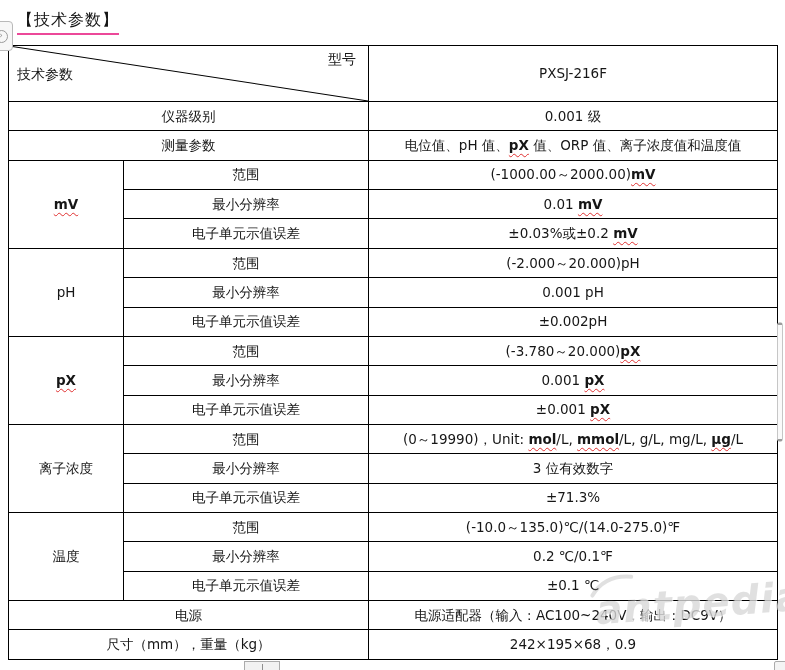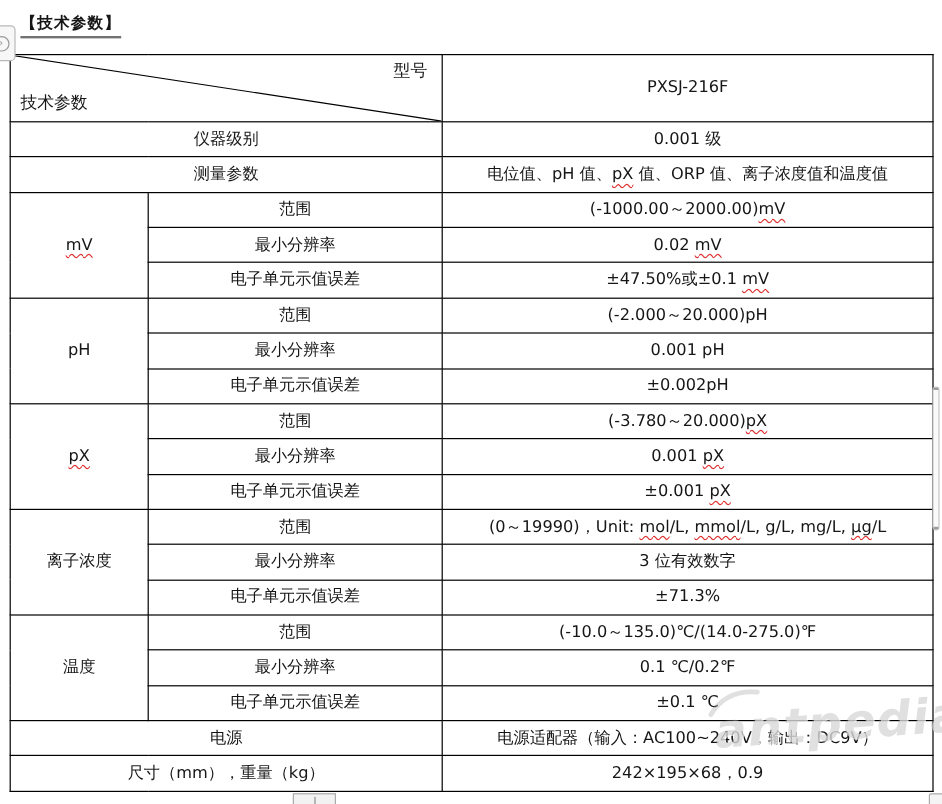--- a/index.html
+++ b/index.html
@@ -6,22 +6,22 @@
   body{
     width:785px;height:670px;background:#ffffff;
     font-family:"DejaVu Sans",sans-serif;color:#161616;
     position:relative;overflow:hidden;
   }
   #screen{position:absolute;inset:0;overflow:hidden;}
 
   
   .doc-title{
     position:absolute;left:17px;top:10px;
-    font-size:13px;font-weight:bold;letter-spacing:1px;
-    border-bottom:2px solid #737373;padding-bottom:2px;
+    font-size:16px;font-weight:normal;letter-spacing:1px;
+    border-bottom:2px solid #ec4899;padding-bottom:2px;
   }
 
   
   table.spec{
     position:absolute;left:8px;top:45px;
     width:769px;height:615px;
     border-collapse:collapse;table-layout:fixed;
     background:#fff;
   }
   table.spec td{
@@ -30,33 +30,34 @@
     font-size:13.5px;line-height:1.25;
     padding:0 4px;overflow:hidden;white-space:nowrap;
   }
   tr.header-row{height:56px;}
   td.diag-cell{position:relative;padding:0;}
   td.diag-cell svg{position:absolute;left:0;top:0;width:100%;height:100%;}
   .diag-model{
     position:absolute;right:12px;top:5px;font-size:14px;margin-left:32px;
   }
   .diag-tech{
-    position:absolute;left:8px;bottom:6px;font-size:14px;
+    position:absolute;left:8px;bottom:18px;font-size:14px;
   }
   .model-value{font-size:14.5px;}
   .group-name{font-size:14px;}
   .label-cell{font-size:14px;}
 
   
   .sq{
     text-decoration:underline;
     text-decoration-style:wavy;
     text-decoration-color:#e03131;
     text-decoration-thickness:1px;
     text-underline-offset:3px;
+    font-weight:bold;
   }
 
   
   .watermark{
     position:absolute;left:596px;top:580px;width:210px;height:70px;
     pointer-events:none;z-index:6;
     transform:rotate(-4deg);
   }
   .watermark .wm-text{
     font-size:40px;font-weight:bold;font-style:italic;
@@ -136,25 +137,25 @@
         <td><span>电位值、pH 值、</span><span class="sq">pX</span><span> 值、ORP 值、离子浓度值和温度值</span></td>
       </tr>
 
       <tr>
         <td rowspan="3" class="group-name"><span class="sq">mV</span></td>
         <td class="label-cell">范围</td>
         <td><span>(-1000.00～2000.00)</span><span class="sq">mV</span></td>
       </tr>
       <tr>
         <td class="label-cell">最小分辨率</td>
-        <td><span>0.02 </span><span class="sq">mV</span></td>
-      </tr>
-      <tr>
-        <td class="label-cell">电子单元示值误差</td>
-        <td><span>±47.50%或±0.1 </span><span class="sq">mV</span></td>
+        <td><span>0.01 </span><span class="sq">mV</span></td>
+      </tr>
+      <tr>
+        <td class="label-cell">电子单元示值误差</td>
+        <td><span>±0.03%或±0.2 </span><span class="sq">mV</span></td>
       </tr>
 
       <tr>
         <td rowspan="3" class="group-name"><span>pH</span></td>
         <td class="label-cell">范围</td>
         <td><span>(-2.000～20.000)pH</span></td>
       </tr>
       <tr>
         <td class="label-cell">最小分辨率</td>
         <td><span>0.001 pH</span></td>
@@ -192,21 +193,21 @@
         <td><span>±71.3%</span></td>
       </tr>
 
       <tr>
         <td rowspan="3" class="group-name"><span>温度</span></td>
         <td class="label-cell">范围</td>
         <td><span>(-10.0～135.0)℃/(14.0-275.0)℉</span></td>
       </tr>
       <tr>
         <td class="label-cell">最小分辨率</td>
-        <td><span>0.1 ℃/0.2℉</span></td>
+        <td><span>0.2 ℃/0.1℉</span></td>
       </tr>
       <tr>
         <td class="label-cell">电子单元示值误差</td>
         <td><span>±0.1 ℃</span></td>
       </tr>
 
       <tr>
         <td colspan="2" class="label-cell">电源</td>
         <td><span>电源适配器（输入：AC100~240V，输出：DC9V）</span></td>
       </tr>

